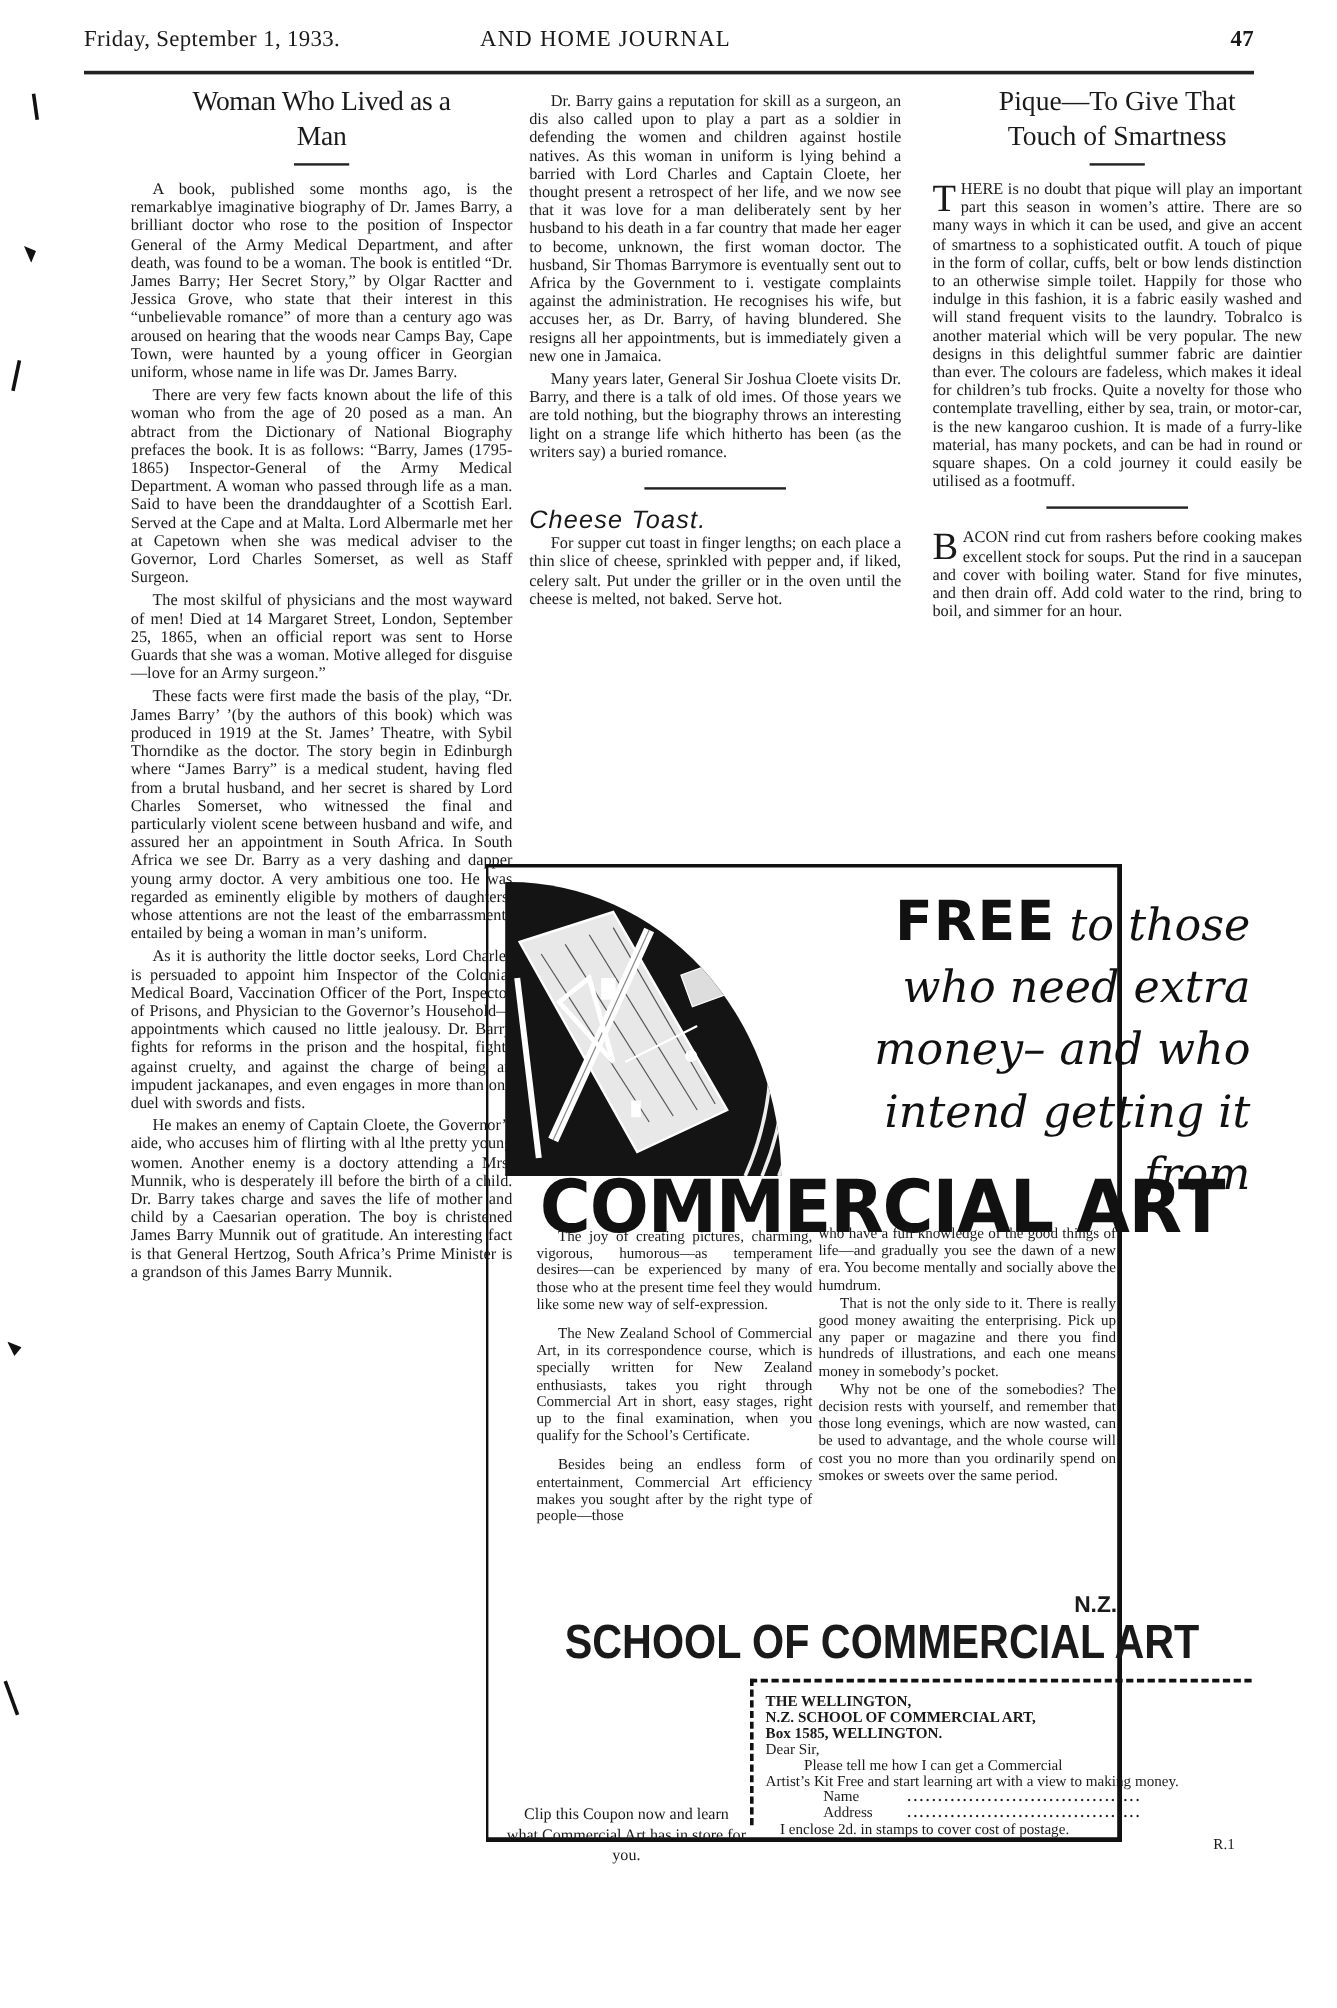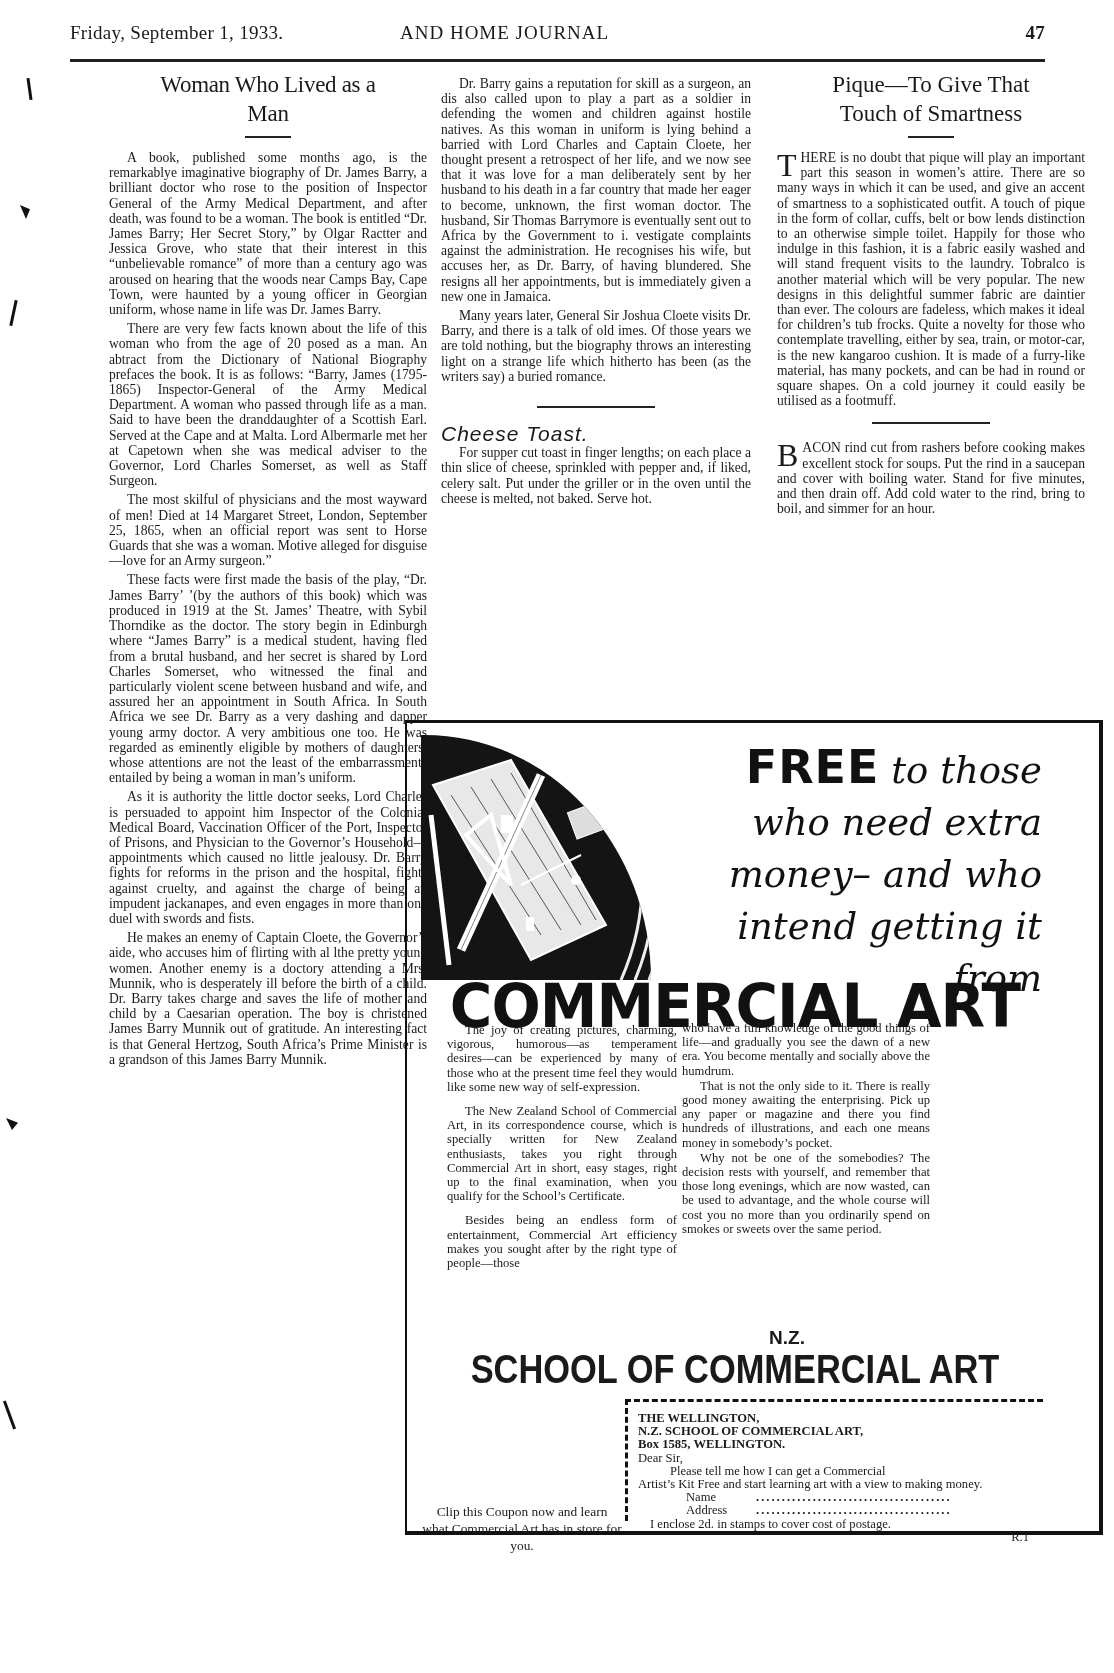--- a/index.html
+++ b/index.html
@@ -25,33 +25,33 @@
   .headline { text-align: center; font-size: 23px; line-height: 29px; margin: 0 0 6px 0; font-family: "Liberation Serif", serif; font-weight: normal; }
   .headline.condensed { letter-spacing: -0.3px; }
   .short-rule { width: 46px; height: 2px; background: #222; margin: 8px auto 12px auto; }
   .short-rule.wide { width: 118px; margin: 22px auto 18px auto; }
   .italic-head { font-family: "Liberation Sans", sans-serif; font-style: italic; font-size: 21px; letter-spacing: 1px; margin: 0 0 4px 0; font-weight: normal; }
   .dropcap { float: left; font-size: 32px; line-height: 26px; margin: 2px 4px 0 0; }
   .col3 p.dc { text-indent: 0; }
   .smallcaps { font-variant: small-caps; }
 
   
-  .ad { position: absolute; left: 405px; top: 720px; width: 698px; height: 815px; border: 2px solid #111; border-top-width: 3px; border-right-width: 4px; border-bottom-width: 4px; box-sizing: border-box; }
+  .ad { position: absolute; left: 405px; top: 720px; width: 530px; height: 815px; border: 2px solid #111; border-top-width: 3px; border-right-width: 4px; border-bottom-width: 4px; box-sizing: border-box; }
   .ad-illus { position: absolute; left: 14px; top: 12px; width: 230px; height: 245px; background: #141414; overflow: hidden; border-top-right-radius: 240px 260px; }
   .ad-illus svg { display: block; }
   .ad-head { position: absolute; left: 245px; top: 18px; width: 390px; font-family: "DejaVu Serif", serif; font-style: italic; font-size: 37px; line-height: 52px; text-align: right; color: #111; }
   .ad-head .free { font-family: "DejaVu Sans", sans-serif; font-style: normal; font-weight: 900; font-size: 46px; letter-spacing: 1px; }
   .ad-big { position: absolute; left: 28px; top: 252px; width: 600px; text-align: center; font-family: "DejaVu Sans", sans-serif; font-weight: bold; font-size: 58px; line-height: 62px; letter-spacing: -1px; color: #111; transform: scaleY(1.05); }
   .ad-body { position: absolute; font-size: 12.6px; line-height: 14.2px; text-align: justify; }
   .ad-body p { margin: 0; text-indent: 18px; }
   .ad-body p + p { margin-top: 10px; }
   .ad-body.left { left: 40px; top: 300px; width: 230px; }
   .ad-body.right { left: 275px; top: 298px; width: 248px; }
   .ad-body.right p + p { margin-top: 1px; }
-  .nz { position: absolute; left: 0; width: 100%; top: 604px; text-align: center; font-family: "Liberation Sans", sans-serif; font-weight: bold; font-size: 19px; margin-left: 34px; }
+  .nz { position: absolute; left: 0; width: 100%; top: 604px; text-align: right; font-family: "Liberation Sans", sans-serif; font-weight: bold; font-size: 19px; }
   .school { position: absolute; left: 18px; width: 620px; top: 622px; text-align: center; font-family: "Liberation Sans", sans-serif; font-weight: bold; font-size: 40px; line-height: 48px; letter-spacing: 0px; transform: scaleX(0.86); transform-origin: center; }
   .addr { position: absolute; left: 15px; top: 688px; width: 200px; text-align: center; font-weight: bold; font-size: 19px; line-height: 26px; }
   .clip { position: absolute; left: 15px; top: 780px; width: 200px; font-size: 13.4px; line-height: 17px; text-align: center; }
   .coupon { position: absolute; left: 218px; top: 676px; width: 418px; height: 122px; border-top: 3px dashed #111; border-left: 3px dashed #111; padding: 10px 0 0 10px; box-sizing: border-box; font-size: 12.6px; line-height: 13.2px; }
   .coupon .b { font-weight: bold; }
   .coupon .indent { padding-left: 32px; }
   .coupon .row { display: flex; margin-left: 48px; }
   .coupon .row .lbl { width: 70px; }
   .coupon .row .dots { flex: 1; letter-spacing: 2px; overflow: hidden; white-space: nowrap; font-weight: bold; }
   .coupon .note { padding-left: 12px; }

